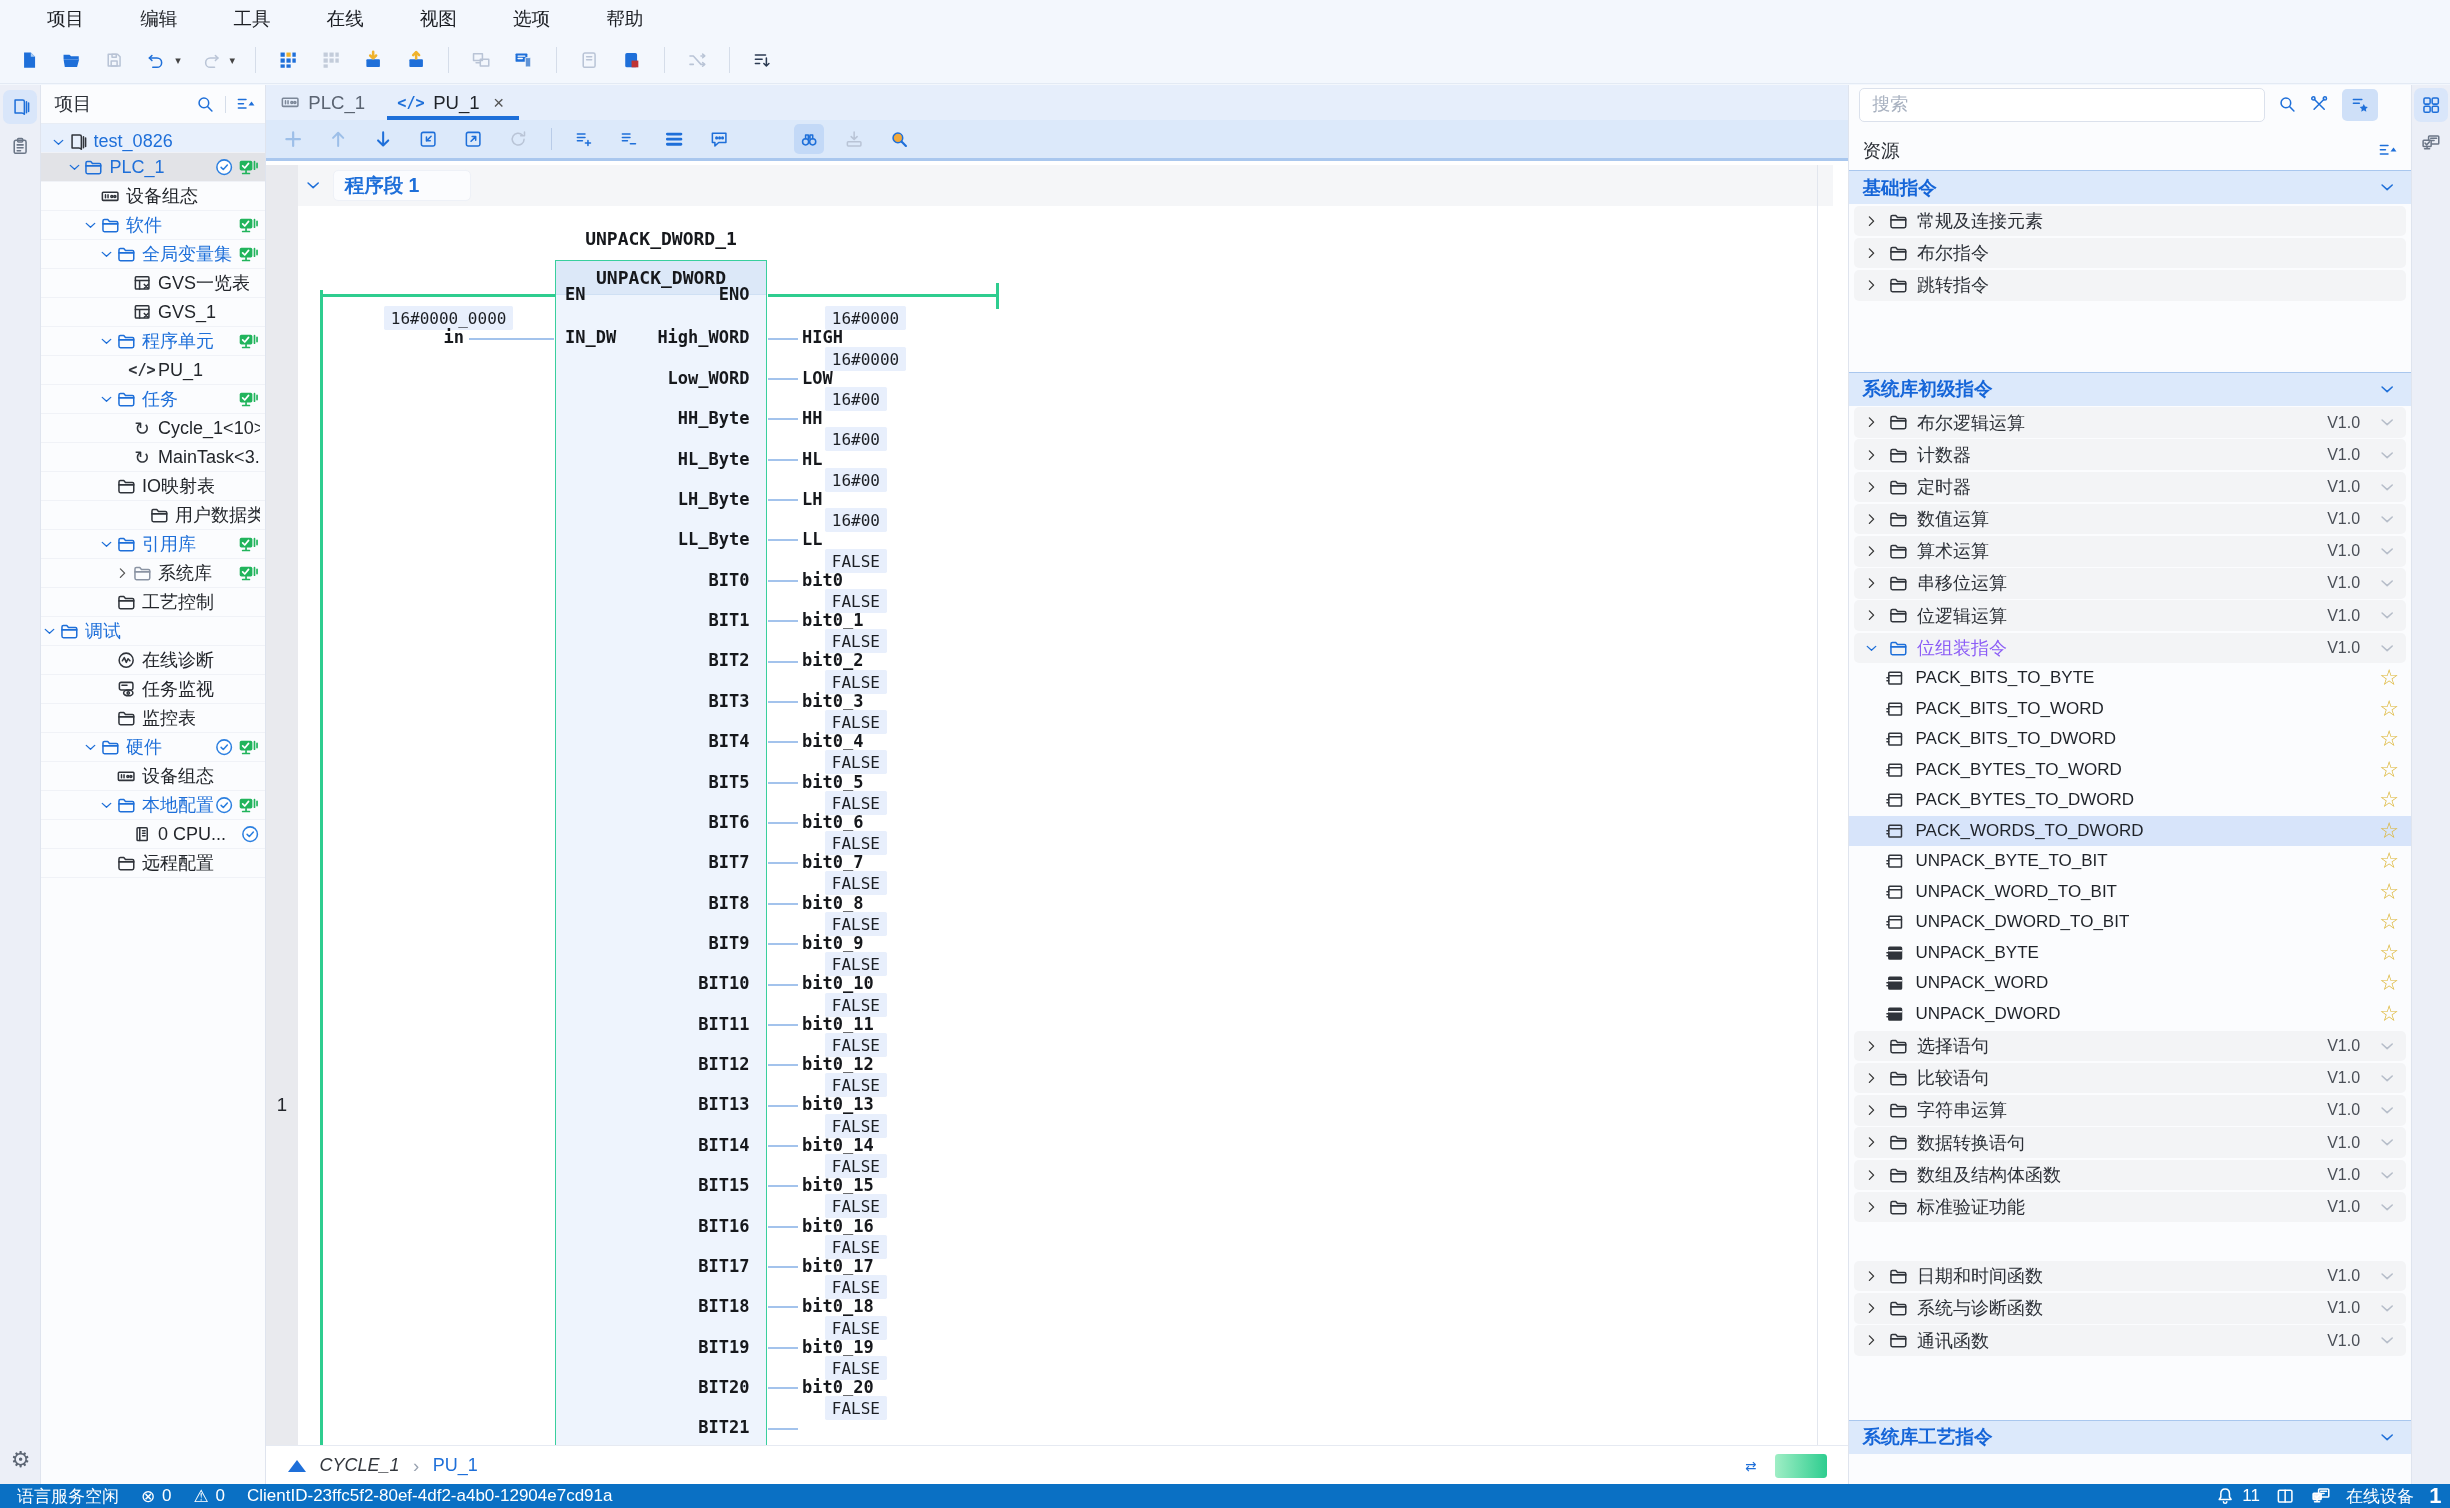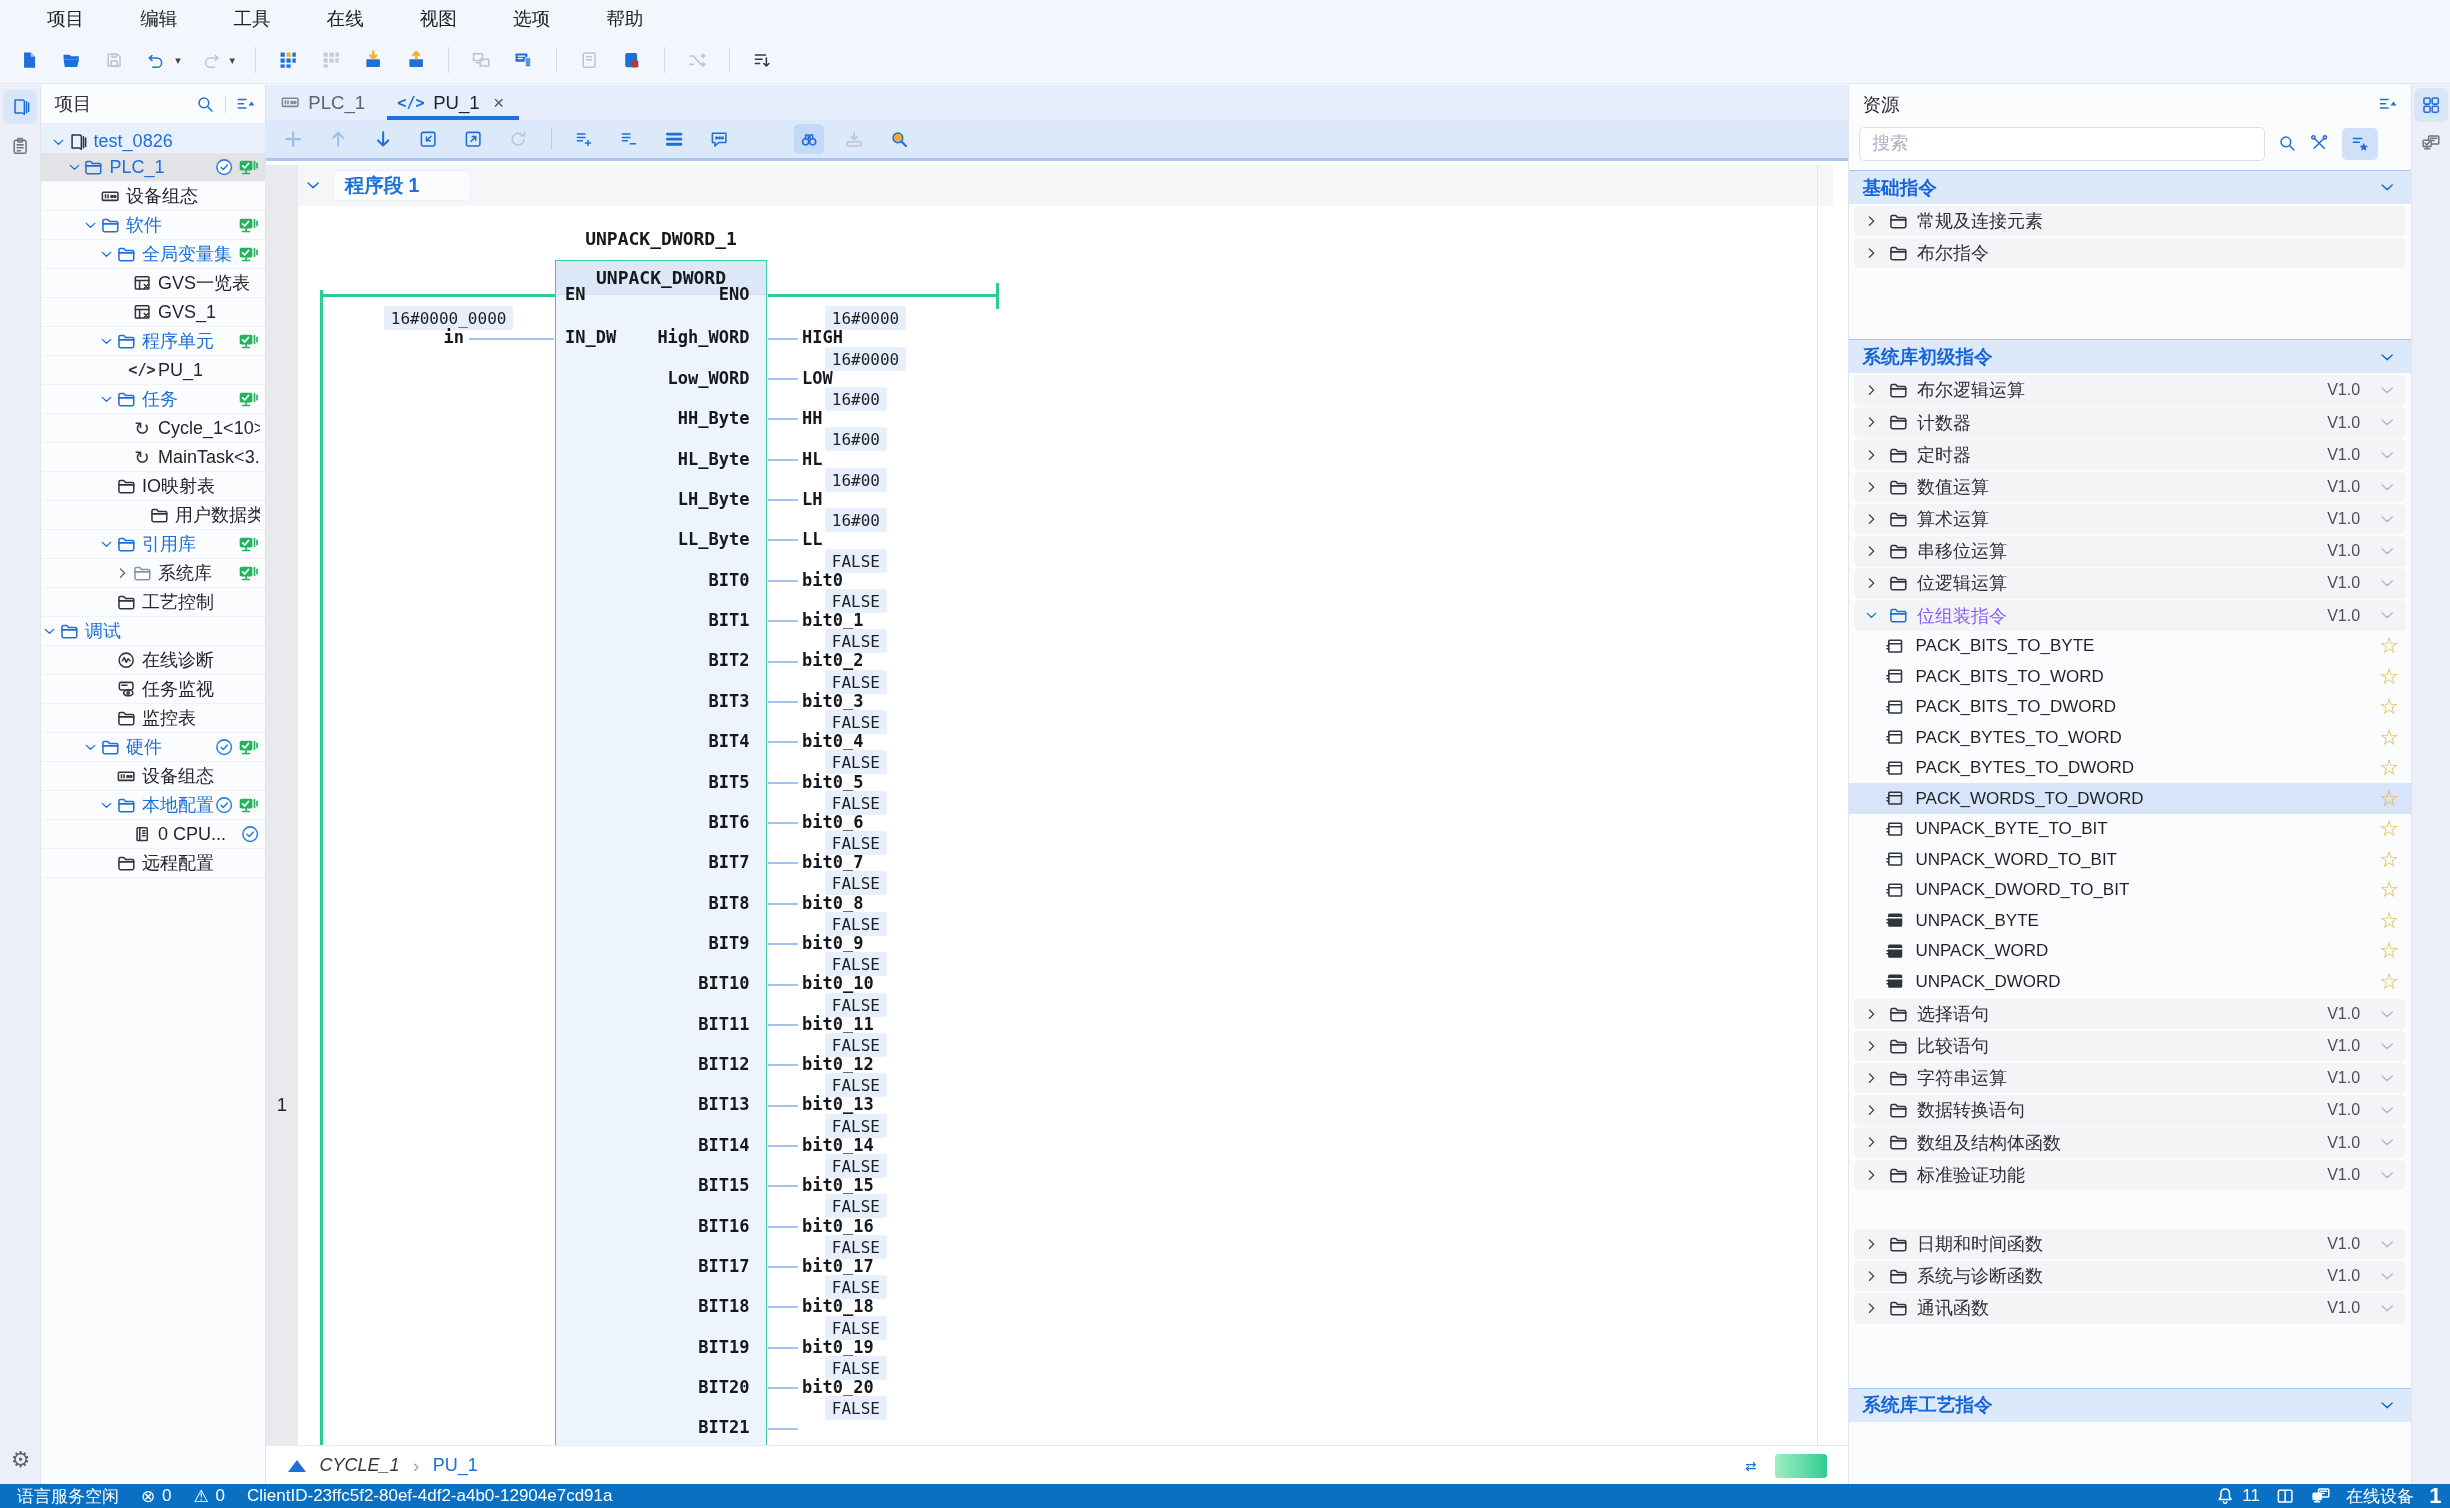--- a/index.html
+++ b/index.html
@@ -1082,48 +1082,48 @@
     <span class="bc-sep">›</span>
     <span class="bc-unit">PU_1</span>
     <span id="bc-right">
       <span id="bc-swap" class="ico glyph">⇄</span>
       <span id="bc-chip"></span>
     </span>
   </div>
 </div>
 
 <div id="resource-panel">
+  <div id="res-search-row">
+    <input id="res-search" placeholder="搜索" style="">
+    <span class="rs-ico ico">
+        <svg width="20.3" height="20.3" viewBox="0 0 24 24" fill="none" stroke="currentColor" stroke-width="1.8" stroke-linecap="round" stroke-linejoin="round">
+          <circle cx="10.5" cy="10.5" r="5.7"></circle>
+          <path d="M14.8 14.8 20 20"></path>
+        </svg>
+      </span>
+    <span class="rs-ico ico">
+        <svg width="20.3" height="20.3" viewBox="0 0 24 24" fill="none" stroke="currentColor" stroke-width="1.8" stroke-linecap="round" stroke-linejoin="round">
+          <path d="M6.2 6.2 18 18M17.8 6.2 6 18"></path>
+          <circle cx="5.2" cy="5.2" r="1.9"></circle>
+          <circle cx="18.8" cy="5.2" r="1.9"></circle>
+        </svg>
+      </span>
+    <span id="res-filter-btn">
+        <svg width="20.3" height="20.3" viewBox="0 0 24 24" fill="none" stroke="currentColor" stroke-width="1.8" stroke-linecap="round" stroke-linejoin="round">
+          <path d="M4 6.5h10M4 11h7"></path>
+          <path d="M16.3 11.8l1.5 3 3.3.5-2.4 2.3.6 3.3-3-1.6-3 1.6.6-3.3-2.4-2.3 3.3-.5z" fill="currentColor" stroke="none"></path>
+        </svg>
+      </span>
+  </div>
   <div id="res-head">
     <span id="res-title">资源</span>
     <span class="ph-ico ico">
         <svg width="20.3" height="20.3" viewBox="0 0 24 24" fill="none" stroke="currentColor" stroke-width="1.8" stroke-linecap="round" stroke-linejoin="round">
           <path d="M4 6.5h9M4 11.5h6M4 16.5h9"></path>
           <path d="M16 13.5l3.5-4.5 3.5 4.5z" fill="currentColor" stroke="none"></path>
-        </svg>
-      </span>
-  </div>
-  <div id="res-search-row">
-    <input id="res-search" placeholder="搜索" style="">
-    <span class="rs-ico ico">
-        <svg width="20.3" height="20.3" viewBox="0 0 24 24" fill="none" stroke="currentColor" stroke-width="1.8" stroke-linecap="round" stroke-linejoin="round">
-          <circle cx="10.5" cy="10.5" r="5.7"></circle>
-          <path d="M14.8 14.8 20 20"></path>
-        </svg>
-      </span>
-    <span class="rs-ico ico">
-        <svg width="20.3" height="20.3" viewBox="0 0 24 24" fill="none" stroke="currentColor" stroke-width="1.8" stroke-linecap="round" stroke-linejoin="round">
-          <path d="M6.2 6.2 18 18M17.8 6.2 6 18"></path>
-          <circle cx="5.2" cy="5.2" r="1.9"></circle>
-          <circle cx="18.8" cy="5.2" r="1.9"></circle>
-        </svg>
-      </span>
-    <span id="res-filter-btn">
-        <svg width="20.3" height="20.3" viewBox="0 0 24 24" fill="none" stroke="currentColor" stroke-width="1.8" stroke-linecap="round" stroke-linejoin="round">
-          <path d="M4 6.5h10M4 11h7"></path>
-          <path d="M16.3 11.8l1.5 3 3.3.5-2.4 2.3.6 3.3-3-1.6-3 1.6.6-3.3-2.4-2.3 3.3-.5z" fill="currentColor" stroke="none"></path>
         </svg>
       </span>
   </div>
   <div id="res-list">
       <div class="rsec-head">
       <span class="rsec-title">基础指令</span>
       <span class="rsec-chev ico">
           <svg width="20.3" height="20.3" viewBox="0 0 24 24" fill="none" stroke="currentColor" stroke-width="1.8" stroke-linecap="round" stroke-linejoin="round">
             <polyline points="6 9.5 12 15 18 9.5"></polyline>
           </svg>
@@ -1149,20 +1149,34 @@
             <polyline points="9 6 15 12 9 18"></polyline>
           </svg>
         </span>
           <span class="rcat-ico ico">
           <svg width="20.3" height="20.3" viewBox="0 0 24 24" fill="none" stroke="currentColor" stroke-width="1.8" stroke-linecap="round" stroke-linejoin="round">
             <path d="M3.5 7.2c0-1.1.6-1.9 1.7-1.9h4l2 2.3h8.2c1 0 1.6.7 1.6 1.7v8.5c0 1.1-.7 1.9-1.8 1.9H5.3c-1.1 0-1.8-.8-1.8-1.9Z"></path>
             <path d="M3.5 10.5h17.5"></path>
           </svg>
         </span>
           <span class="rcat-label">布尔指令</span>
+          </div>
+      <div class="rcat">
+          <span class="rcat-chev">
+          <svg width="20.3" height="20.3" viewBox="0 0 24 24" fill="none" stroke="currentColor" stroke-width="1.8" stroke-linecap="round" stroke-linejoin="round">
+            <polyline points="9 6 15 12 9 18"></polyline>
+          </svg>
+        </span>
+          <span class="rcat-ico ico">
+          <svg width="20.3" height="20.3" viewBox="0 0 24 24" fill="none" stroke="currentColor" stroke-width="1.8" stroke-linecap="round" stroke-linejoin="round">
+            <path d="M3.5 7.2c0-1.1.6-1.9 1.7-1.9h4l2 2.3h8.2c1 0 1.6.7 1.6 1.7v8.5c0 1.1-.7 1.9-1.8 1.9H5.3c-1.1 0-1.8-.8-1.8-1.9Z"></path>
+            <path d="M3.5 10.5h17.5"></path>
+          </svg>
+        </span>
+          <span class="rcat-label">跳转指令</span>
           </div>
       <div class="rspacer" style="height:71px"></div>
       <div class="rsec-head">
       <span class="rsec-title">系统库初级指令</span>
       <span class="rsec-chev ico">
           <svg width="20.3" height="20.3" viewBox="0 0 24 24" fill="none" stroke="currentColor" stroke-width="1.8" stroke-linecap="round" stroke-linejoin="round">
             <polyline points="6 9.5 12 15 18 9.5"></polyline>
           </svg>
         </span>
       </div>

